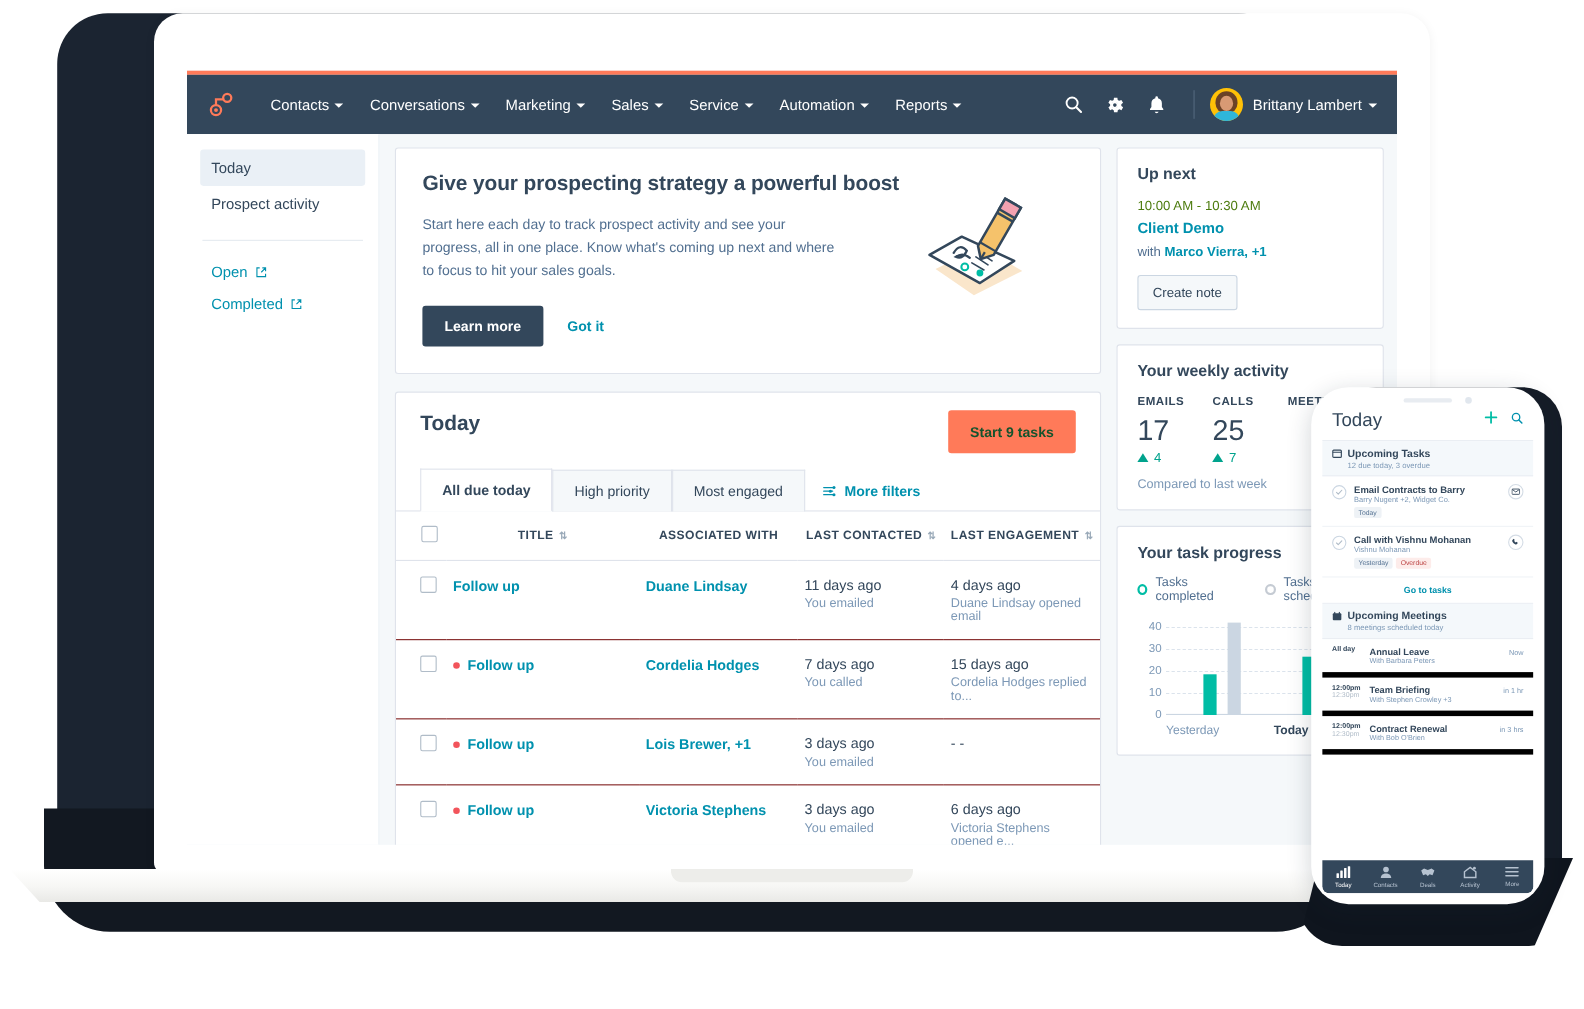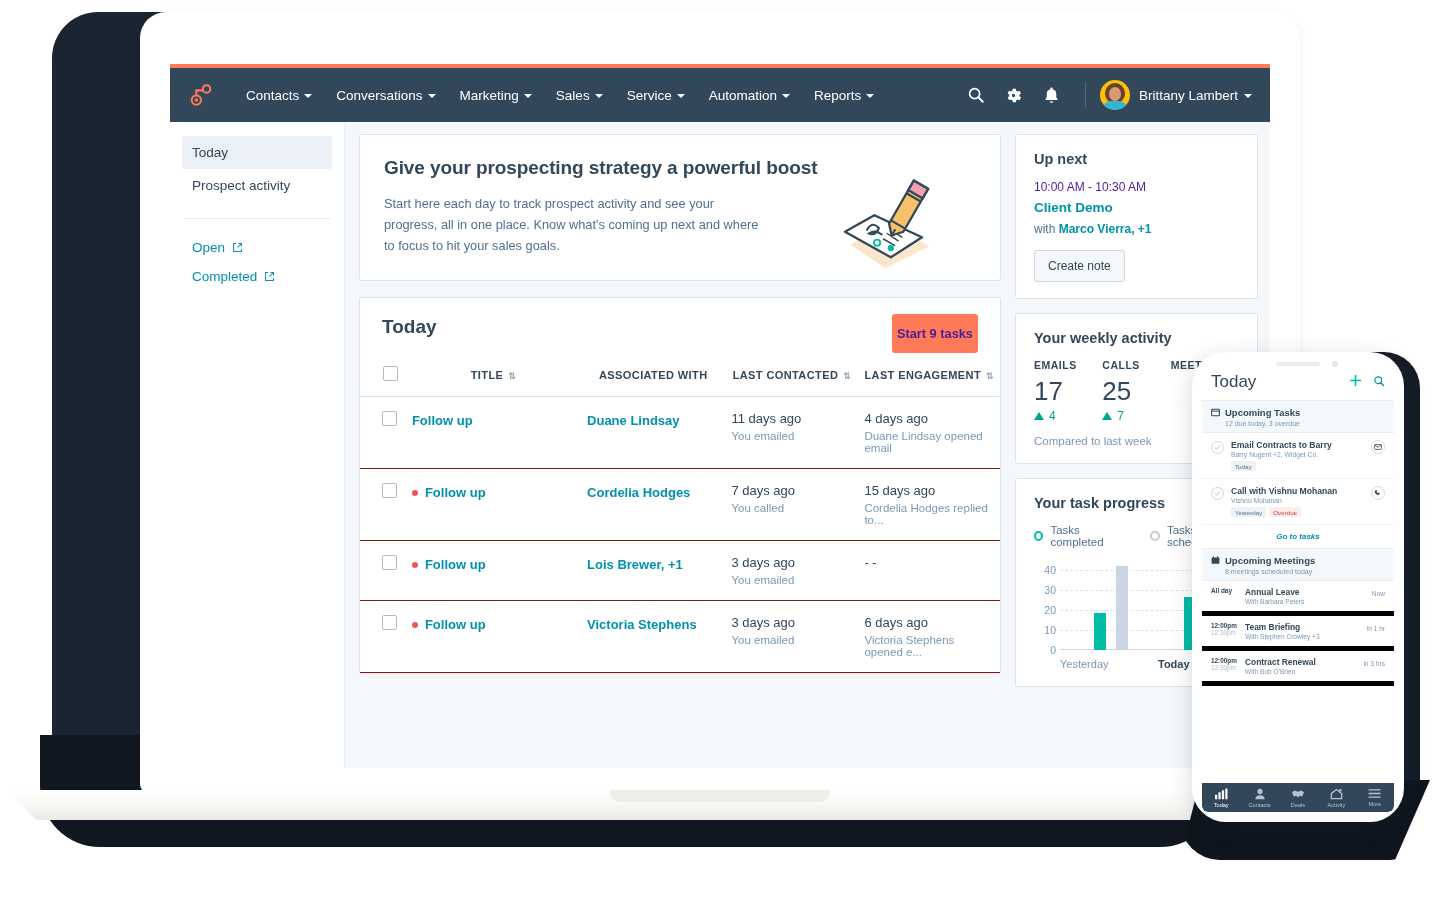--- a/index.html
+++ b/index.html
@@ -95,21 +95,21 @@
   .banner p { font-size: 12.8px; color:#516f90; line-height: 1.65; max-width: 378px; }
   .banner-btns { margin-top: 22px; display:flex; align-items:center; gap: 22px; }
   .btn-primary { background:#33475b; color:#fff; font-size:12.8px; font-weight:700; padding:11px 20px; border:none; border-radius:3px; cursor:pointer;}
   .btn-link { color:#0091ae; font-size:12.8px; font-weight:600; cursor:pointer;}
   .banner-art { position:absolute; right: 56px; top: 38px; width: 110px; height: 110px; }
 
   
   .today-card { padding: 18px 0 0 0; }
   .today-head { display:flex; align-items:flex-start; padding: 0 22px; }
   .today-head h3 { font-size: 19px; color:#33475b; font-weight:700;}
-  .btn-orange { margin-left:auto; background:#ff7a59; color:#4c1d95; font-size:12.8px; font-weight:700; padding:12px 5px; border:none; border-radius:3px; cursor:pointer; margin-top:-2px;}
+  .btn-orange { margin-left:auto; background:#ff7a59; color:#14532d; font-size:12.8px; font-weight:700; padding:12px 20px; border:none; border-radius:3px; cursor:pointer; margin-top:-2px;}
 
   .tabs { display:flex; align-items:flex-end; padding: 0 22px; margin-top: 14px; border-bottom:1px solid #dfe3eb; }
   .tab { font-size:12.8px; color:#33475b; padding:11px 19px; border:1px solid transparent; border-bottom:none; cursor:pointer; background:#f5f8fa; border-color:#dfe3eb; margin-bottom:-1px;}
   .tab.active { background:#ffffff; font-weight:700; border-color:#dfe3eb; border-bottom:1px solid #ffffff;}
   .more-filters { display:flex; align-items:center; gap:7px; color:#0091ae; font-size:12.8px; font-weight:600; margin-left:16px; margin-bottom:10px; cursor:pointer;}
 
   table.tasks { width:100%; border-collapse:collapse; }
   table.tasks th {
     font-size: 11px; color:#33475b; font-weight:700; letter-spacing:0.4px;
     text-align:center; padding: 13px 6px; border-bottom:1px solid #dfe3eb; white-space:nowrap;
@@ -122,21 +122,21 @@
   .c-last { width: 133px; }
   .tlink { color:#0091ae; font-size:13px; font-weight:600; cursor:pointer;}
   .dot { display:inline-block; width:6px; height:6px; border-radius:50%; background:#f2545b; margin-right:7px; vertical-align:middle;}
   .big { font-size:13px; color:#33475b; }
   .sub { font-size:11.5px; color:#7c98b6; margin-top:4px; }
   .sortarrow { display:inline-block; margin-left:5px; color:#99a9b8; font-size:9px; line-height:1;}
 
   
   .rcard { background:#fff; border:1px solid #dfe3eb; border-radius:3px; padding:16px 18px; margin-bottom:14px;}
   .rcard h4 { font-size:14.5px; color:#33475b; font-weight:700; margin-bottom:13px;}
-  .rc-time { font-size:12px; color:#4c1d95; margin-bottom:6px;}
+  .rc-time { font-size:12px; color:#4d7c0f; margin-bottom:6px;}
   .rc-title { font-size:13.5px; color:#0091ae; font-weight:600; margin-bottom:7px; cursor:pointer;}
   .rc-with { font-size:12px; color:#516f90; margin-bottom:14px;}
   .rc-with b { color:#0091ae; font-weight:600;}
   .btn-ghost { background:#f5f8fa; border:1px solid #cbd6e2; color:#33475b; font-size:12px; padding:8px 13px; border-radius:3px; cursor:pointer;}
 
   .metrics { display:flex; }
   .metric { width:74px; }
   .metric .lbl { font-size:10.5px; font-weight:700; color:#33475b; letter-spacing:0.5px; margin-bottom:6px;}
   .metric .num { font-size:26px; color:#33475b; font-weight:400; line-height:1.1;}
   .metric .delta { font-size:12px; color:#00a38d; display:flex; align-items:center; gap:5px; margin-top:3px;}
@@ -185,21 +185,21 @@
   .ph-sec .st { font-size:9.5px; font-weight:700; color:#33475b; display:flex; align-items:center; gap:5px;}
   .ph-sec .ss { font-size:7px; color:#7c98b6; margin-top:2px; margin-left:14px;}
   .ph-task { display:flex; align-items:flex-start; padding:7px 9px; border-bottom:1px solid #f0f3f7; gap:7px;}
   .ph-circ { width:13px; height:13px; border-radius:50%; border:1px solid #cbd6e2; display:flex; align-items:center; justify-content:center; flex:0 0 auto; margin-top:1px;}
   .ph-task .tt { font-size:8.6px; font-weight:700; color:#33475b;}
   .ph-task .ts { font-size:6.8px; color:#7c98b6; margin-top:1px;}
   .ph-badges { margin-top:3px; display:flex; gap:3px;}
   .pbadge { font-size:6.2px; color:#516f90; background:#eef2f6; border-radius:2px; padding:1.5px 4px;}
   .pbadge.od { color:#bc4242; background:#fdecea;}
   .ph-right-ico { margin-left:auto; width:14px;height:14px;border-radius:50%;border:1px solid #d4dce5; display:flex;align-items:center;justify-content:center; flex:0 0 auto;}
-  .ph-goto { text-align:center; font-size:8px; color:#0091ae; font-weight:600; padding:7px 0; border-bottom:1px solid #eaeef3;font-style:italic;}
+  .ph-goto { text-align:center; font-size:8px; color:#0091ae; font-weight:600; padding:7px 0; border-bottom:1px solid #eaeef3;}
   .ph-meet { display:flex; align-items:flex-start; padding:6px 9px; border-bottom:5px solid #000000; gap:6px;}
   .ph-meet .tm { width:28px; flex:0 0 auto;}
   .ph-meet .tm .t1 { font-size:6.4px; font-weight:700; color:#33475b;}
   .ph-meet .tm .t2 { font-size:6.4px; color:#b0bcc8;}
   .ph-meet .mt { font-size:8.4px; font-weight:700; color:#33475b;}
   .ph-meet .ms { font-size:6.6px; color:#7c98b6; margin-top:1px;}
   .ph-meet .when { margin-left:auto; font-size:6.6px; color:#7c98b6; white-space:nowrap; padding-top:3px;}
   .ph-nav { margin-top:auto; background:#33475b; display:flex; border-radius:0 0 6px 6px; padding: 5px 0 4px 0;}
   .ph-nav .n { flex:1; text-align:center; color:#b6c2d0; font-size:5.6px; }
   .ph-nav .n.act { color:#ffffff;}
@@ -312,20 +312,24 @@
             </svg>
         </div>
       </div>
 
       <div class="maincol">
 
         <div class="card banner">
           <div style="flex:1">
             <h2>Give your prospecting strategy a powerful boost</h2>
             <p>Start here each day to track prospect activity and see your progress, all in one place. Know what's coming up next and where to focus to hit your sales goals.</p>
+            <div class="banner-btns">
+              <button class="btn-primary">Learn more</button>
+              <span class="btn-link">Got it</span>
+            </div>
           </div>
           <div class="banner-art">
             <svg viewBox="0 0 120 120" width="110" height="110">
               <path d="M18 78 L56 104 L104 80 L64 56 Z" fill="#fae6cb"></path>
               <path d="M12 64 L44 46 L96 70 L62 92 Z" fill="#ffffff" stroke="#33475b" stroke-width="2.5" stroke-linejoin="round"></path>
               <path d="M36 62 q6 -10 13 -2 q-4 9 -11 6 q7 -5 14 1" fill="none" stroke="#33475b" stroke-width="2.2" stroke-linecap="round"></path>
               <circle cx="47" cy="76" r="3.4" fill="none" stroke="#00bda5" stroke-width="2"></circle>
               <circle cx="62" cy="82" r="3.4" fill="#00bda5"></circle>
               <path d="M58 66 l12 8 M54 72 l12 7 M62 62 l12 8" stroke="#33475b" stroke-width="1.6" stroke-linecap="round"></path>
               <g transform="rotate(30 78 40)">
@@ -338,20 +342,34 @@
             </svg>
           </div>
         </div>
 
         <div class="card today-card">
           <div class="today-head">
             <h3>Today</h3>
             <button class="btn-orange">Start 9 tasks</button>
           </div>
 
+          <div class="tabs">
+            <div class="tab active">All due today</div>
+            <div class="tab">High priority</div>
+            <div class="tab">Most engaged</div>
+            <div class="more-filters">
+              <svg width="13" height="13" viewBox="0 0 16 16">
+                  <path d="M1 4h10M1 8h10M1 12h10" stroke="#0091ae" stroke-width="1.4" stroke-linecap="round"></path>
+                  <circle cx="12.5" cy="4" r="1.7" fill="#0091ae"></circle>
+                  <circle cx="8.5" cy="8" r="1.7" fill="#0091ae"></circle>
+                  <circle cx="12.5" cy="12" r="1.7" fill="#0091ae"></circle>
+                </svg>
+              <span>More filters</span>
+            </div>
+          </div>
 
           <table class="tasks">
             <thead>
               <tr>
                 <th class="c-check"><span class="cb"></span></th>
                 <th class="c-title"><span>TITLE</span><span class="sortarrow">⇅</span></th>
                 <th class="c-assoc"><span>ASSOCIATED WITH</span></th>
                 <th class="c-last"><span>LAST CONTACTED</span><span class="sortarrow">⇅</span></th>
                 <th><span>LAST ENGAGEMENT</span><span class="sortarrow">⇅</span></th>
               </tr>

